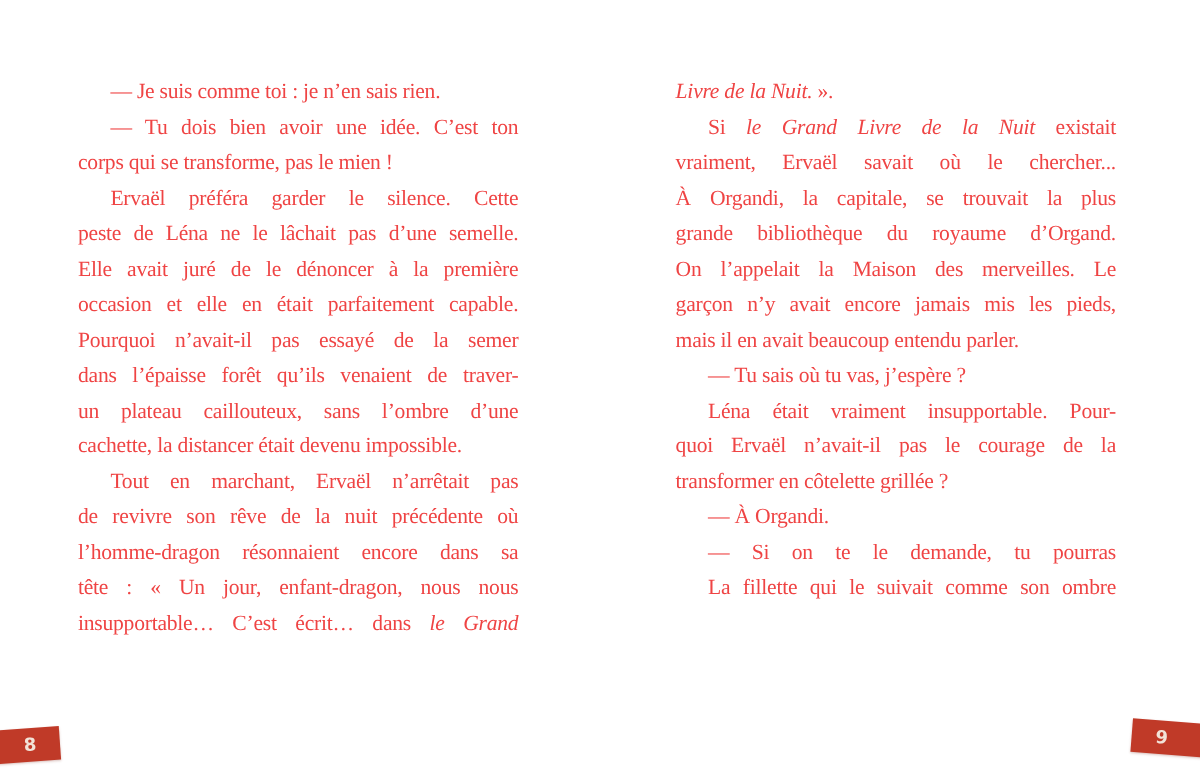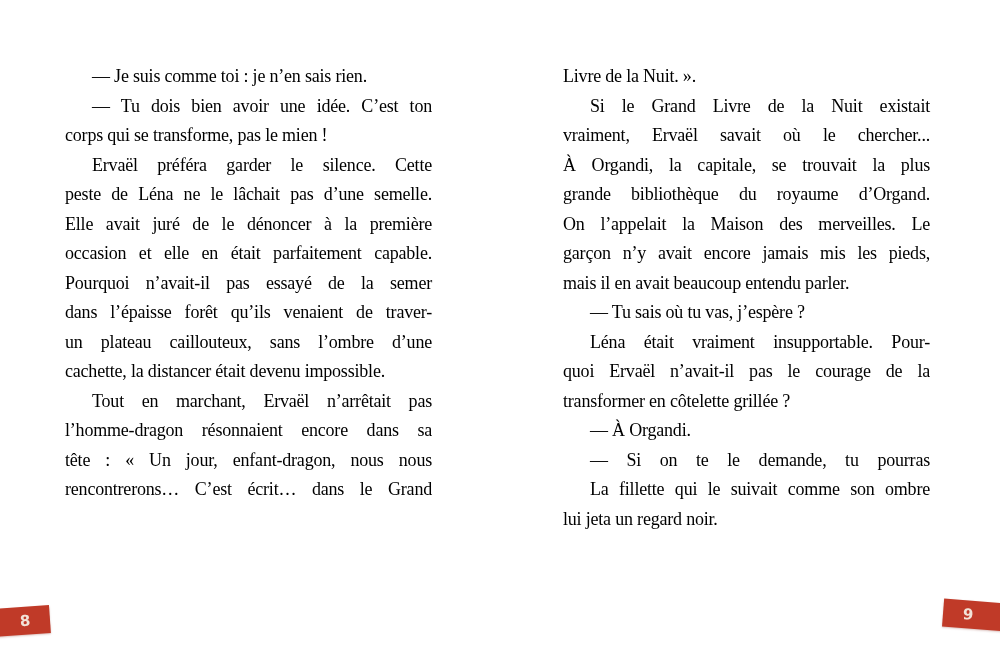--- a/index.html
+++ b/index.html
@@ -17,37 +17,37 @@
   .spread {
     position: absolute;
     inset: 0;
   }
   .text-column {
     position: absolute;
     top: 62px;
     width: 367px;
     font-size: 18px;
     line-height: 29.5px;
-    color: #000000;
+    color: #ef4444;
     letter-spacing: -0.2px;
   }
   .col-left  { left: 65px; }
   .col-right { left: 563px; }
   .para { margin: 0; padding: 0; }
   .line {
     text-align: left;
   }
   .line.just {
     text-align: justify;
     text-align-last: justify;
   }
   .line.indent {
     text-indent: 27px;
   }
-  .it { }
+  .it { font-style: italic; }
 
   .badge {
     position: absolute;
     width: 50px;
     height: 28px;
     background: #c03a28;
     color: #f2e3d8;
     font-family: "DejaVu Sans", "Liberation Sans", sans-serif;
     font-weight: bold;
     font-size: 15px;
@@ -87,23 +87,24 @@
         <div class="line just"><span>peste de Léna ne le lâchait pas d’une semelle.</span></div>
         <div class="line just"><span>Elle avait juré de le dénoncer à la première</span></div>
         <div class="line just"><span>occasion et elle en était parfaitement capable.</span></div>
         <div class="line just"><span>Pourquoi n’avait-il pas essayé de la semer</span></div>
         <div class="line just"><span>dans l’épaisse forêt qu’ils venaient de traver-</span></div>
         <div class="line just"><span>un plateau caillouteux, sans l’ombre d’une</span></div>
         <div class="line"><span>cachette, la distancer était devenu impossible.</span></div>
       </div>
       <div class="para">
         <div class="line just indent"><span>Tout en marchant, Ervaël n’arrêtait pas</span></div>
+        <div class="line just"><span>de revivre son rêve de la nuit précédente où</span></div>
         <div class="line just"><span>l’homme-dragon résonnaient encore dans sa</span></div>
         <div class="line just"><span>tête : « Un jour, enfant-dragon, nous nous</span></div>
-        <div class="line just"><span>rencontrerons… C’est écrit… dans </span><span class="it">le Grand</span></div>
+        <div class="line just"><span>insupportable… C’est écrit… dans </span><span class="it">le Grand</span></div>
       </div>
     </div>
 
   <div class="text-column col-right" id="col-right">
       <div class="para">
         <div class="line"><span class="it">Livre de la Nuit.</span><span> ».</span></div>
       </div>
       <div class="para">
         <div class="line just indent"><span>Si </span><span class="it">le Grand Livre de la Nuit</span><span> existait</span></div>
         <div class="line just"><span>vraiment, Ervaël savait où le chercher...</span></div>
@@ -122,21 +123,20 @@
         <div class="line"><span>transformer en côtelette grillée ?</span></div>
       </div>
       <div class="para">
         <div class="line indent"><span>— À Organdi.</span></div>
       </div>
       <div class="para">
         <div class="line just indent"><span>— Si on te le demande, tu pourras</span></div>
       </div>
       <div class="para">
         <div class="line just indent"><span>La fillette qui le suivait comme son ombre</span></div>
-        <div class="line"><span>lui jeta un regard noir.</span></div>
       </div>
     </div>
 
   <div class="badge badge-left">
     <span>8</span>
   </div>
 
   <div class="badge badge-right">
     <span>9</span>
   </div>

